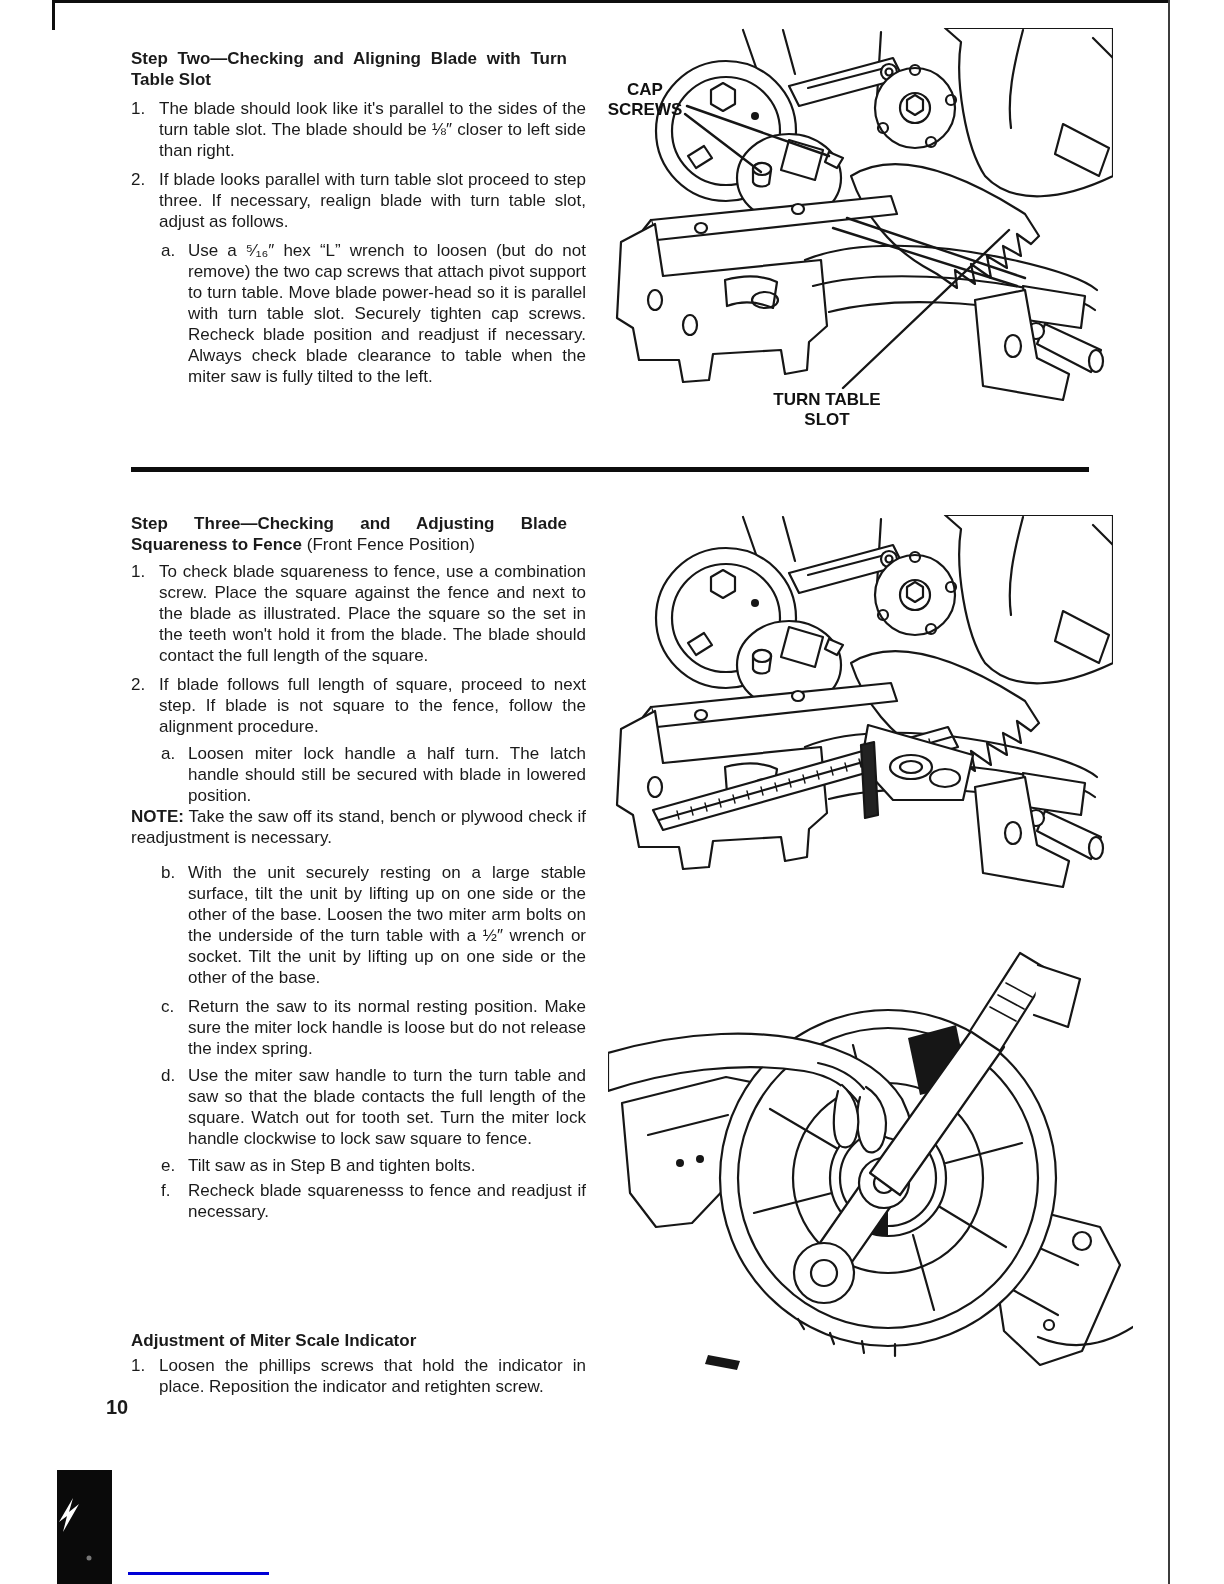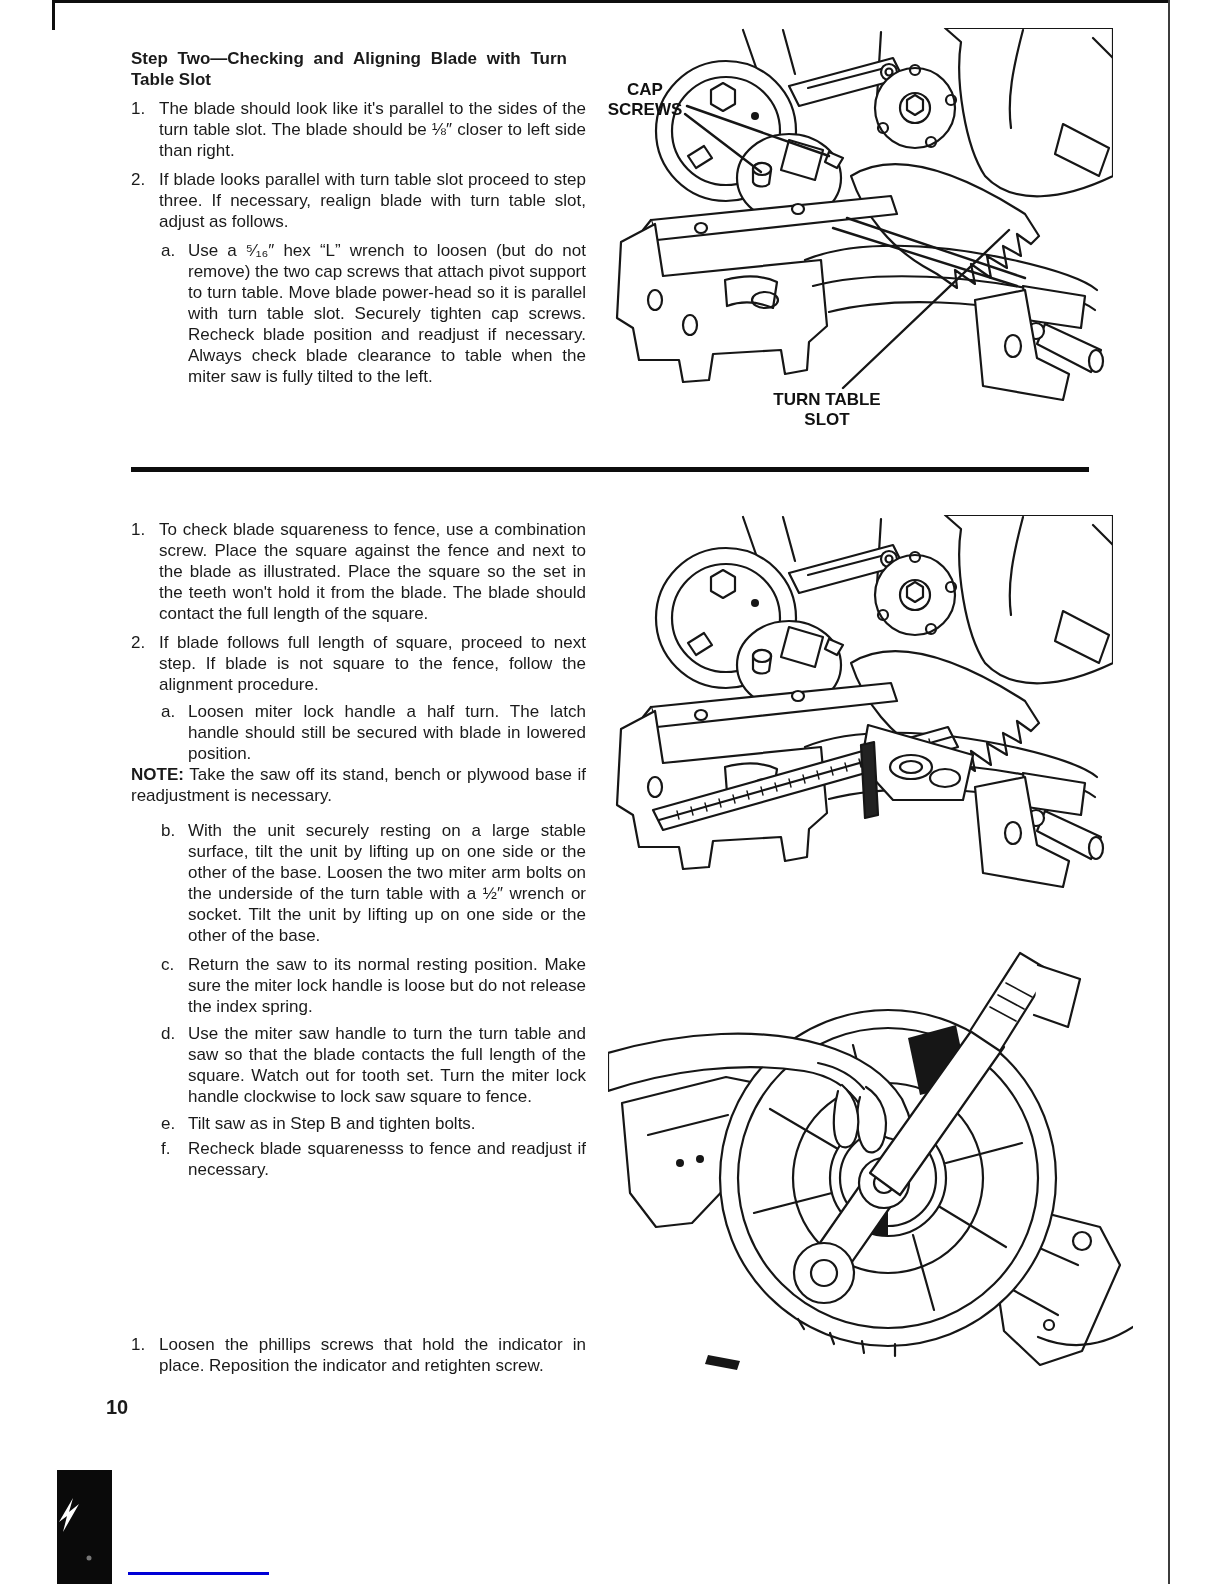--- a/index.html
+++ b/index.html
@@ -187,33 +187,34 @@
       <span class="n">2.</span>
       <p class="b">If blade looks parallel with turn table slot proceed to step three. If necessary, realign blade with turn table slot, adjust as follows.</p>
     </div>
     <div class="item sub mt8">
       <span class="n">a.</span>
       <p class="b">Use a ⁵⁄₁₆″ hex “L” wrench to loosen (but do not remove) the two cap screws that attach pivot support to turn table. Move blade power-head so it is parallel with turn table slot. Securely tighten cap screws. Recheck blade position and readjust if necessary. Always check blade clearance to table when the miter saw is fully tilted to the left.</p>
     </div>
   </div>
 
   <div class="col" style="top:513px;">
+    <p class="hd"><span class="bold">Step Three—Checking and Adjusting Blade Squareness to Fence</span><span style="font-weight:normal"> (Front Fence Position)</span></p>
     <div class="item mt6">
       <span class="n">1.</span>
       <p class="b">To check blade squareness to fence, use a combination screw. Place the square against the fence and next to the blade as illustrated. Place the square so the set in the teeth won't hold it from the blade. The blade should contact the full length of the square.</p>
     </div>
     <div class="item mt8">
       <span class="n">2.</span>
       <p class="b">If blade follows full length of square, proceed to next step. If blade is not square to the fence, follow the alignment procedure.</p>
     </div>
     <div class="item sub mt6">
       <span class="n">a.</span>
       <p class="b">Loosen miter lock handle a half turn. The latch handle should still be secured with blade in lowered position.</p>
     </div>
-    <p class="note mt4"><span class="bold">NOTE:</span><span> Take the saw off its stand, bench or plywood base if readjustment is necessary.</span></p>
+    <p class="note mt4"><span class="bold">NOTE:</span><span> Take the saw off its stand, bench or plywood check if readjustment is necessary.</span></p>
     <div class="item sub mt14">
       <span class="n">b.</span>
       <p class="b">With the unit securely resting on a large stable surface, tilt the unit by lifting up on one side or the other of the base. Loosen the two miter arm bolts on the underside of the turn table with a ½″ wrench or socket. Tilt the unit by lifting up on one side or the other of the base.</p>
     </div>
     <div class="item sub mt8">
       <span class="n">c.</span>
       <p class="b">Return the saw to its normal resting position. Make sure the miter lock handle is loose but do not release the index spring.</p>
     </div>
     <div class="item sub mt6">
       <span class="n">d.</span>
@@ -223,20 +224,21 @@
       <span class="n">e.</span>
       <p class="b">Tilt saw as in Step B and tighten bolts.</p>
     </div>
     <div class="item sub mt4">
       <span class="n">f.</span>
       <p class="b">Recheck blade squarenesss to fence and readjust if necessary.</p>
     </div>
   </div>
 
   <div class="col" style="top:1330px;">
+    <p class="hd">Adjustment of Miter Scale Indicator</p>
     <div class="item mt4">
       <span class="n">1.</span>
       <p class="b">Loosen the phillips screws that hold the indicator in place. Reposition the indicator and retighten screw.</p>
     </div>
   </div>
 
   <div class="page-num">10</div>
 
   <div class="black-box">
     <svg width="55" height="114" viewBox="0 0 55 114">

